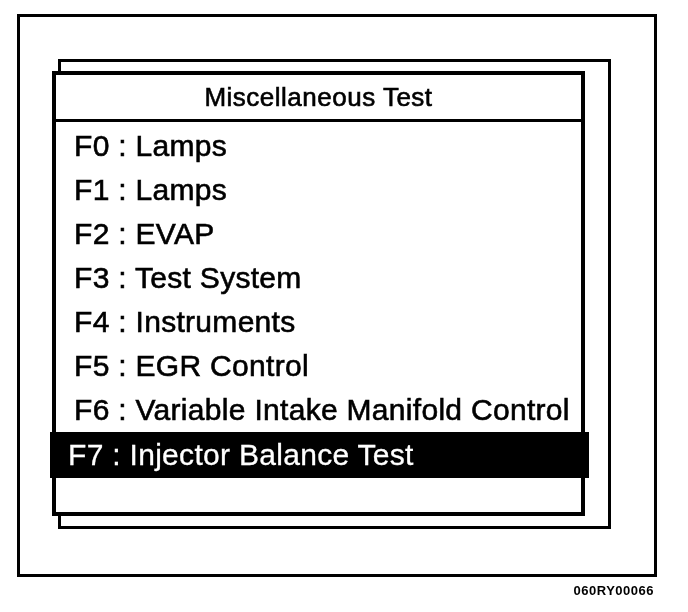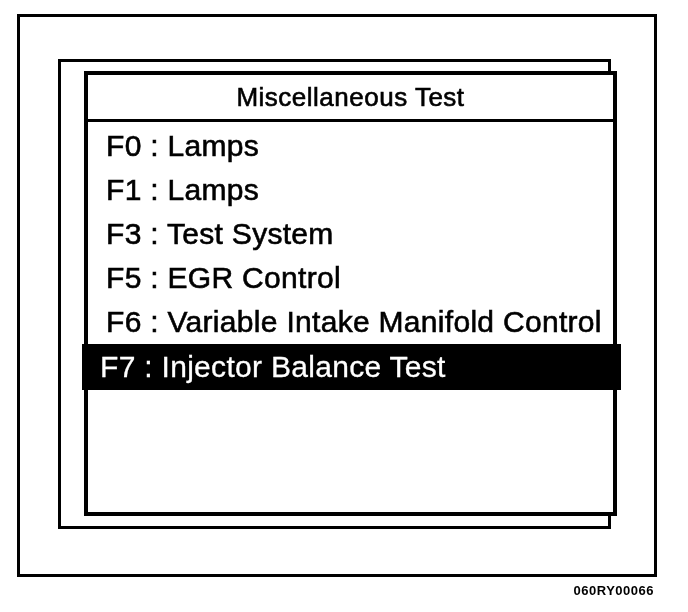--- a/index.html
+++ b/index.html
@@ -34,21 +34,21 @@
     top: 59px;
     width: 553px;
     height: 470px;
     border: 3px solid #000000;
     box-sizing: border-box;
     background: #ffffff;
   }
   
   .menu-panel {
     position: absolute;
-    left: 84px;
+    left: 52px;
     top: 71px;
     width: 533px;
     height: 445px;
     border: 4px solid #000000;
     box-sizing: border-box;
     background: #ffffff;
   }
   .title-bar {
     height: 47px;
     border-bottom: 3px solid #000000;
@@ -104,21 +104,23 @@
 
   <div class="mid-frame"></div>
 
   <div class="menu-panel">
 
     <div class="title-bar">Miscellaneous Test</div>
 
     <div class="menu-list">
       <div class="menu-item">F0 : Lamps</div>
       <div class="menu-item">F1 : Lamps</div>
+      <div class="menu-item">F2 : EVAP</div>
       <div class="menu-item">F3 : Test System</div>
+      <div class="menu-item">F4 : Instruments</div>
       <div class="menu-item">F5 : EGR Control</div>
       <div class="menu-item">F6 : Variable Intake Manifold Control</div>
       <div class="menu-item selected">F7 : Injector Balance Test</div>
     </div>
 
   </div>
 
   <div class="figure-code">060RY00066</div>
 
 </div>

